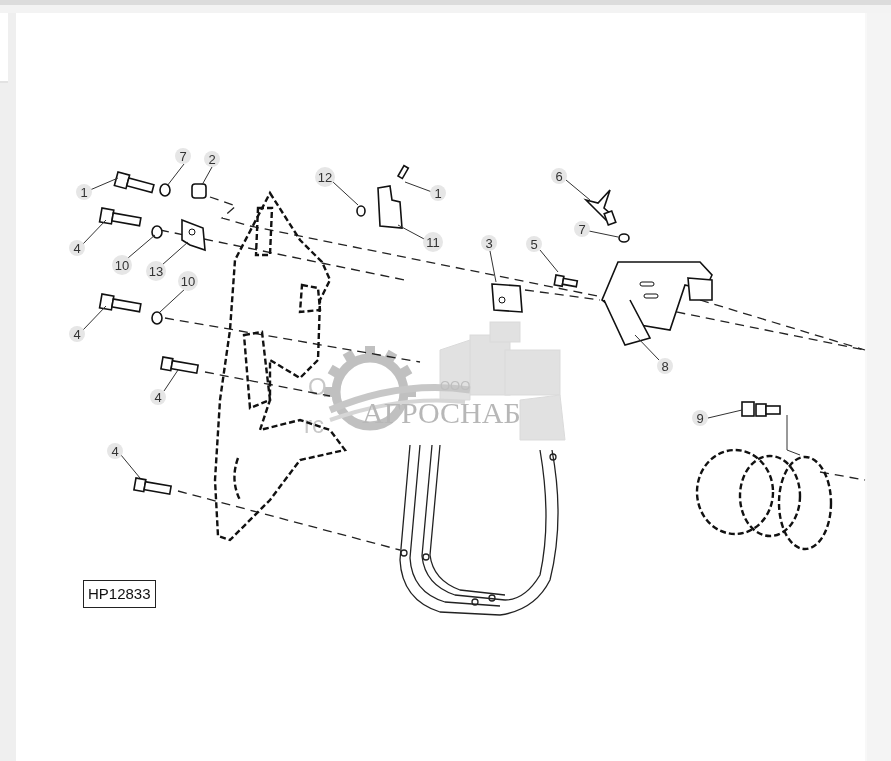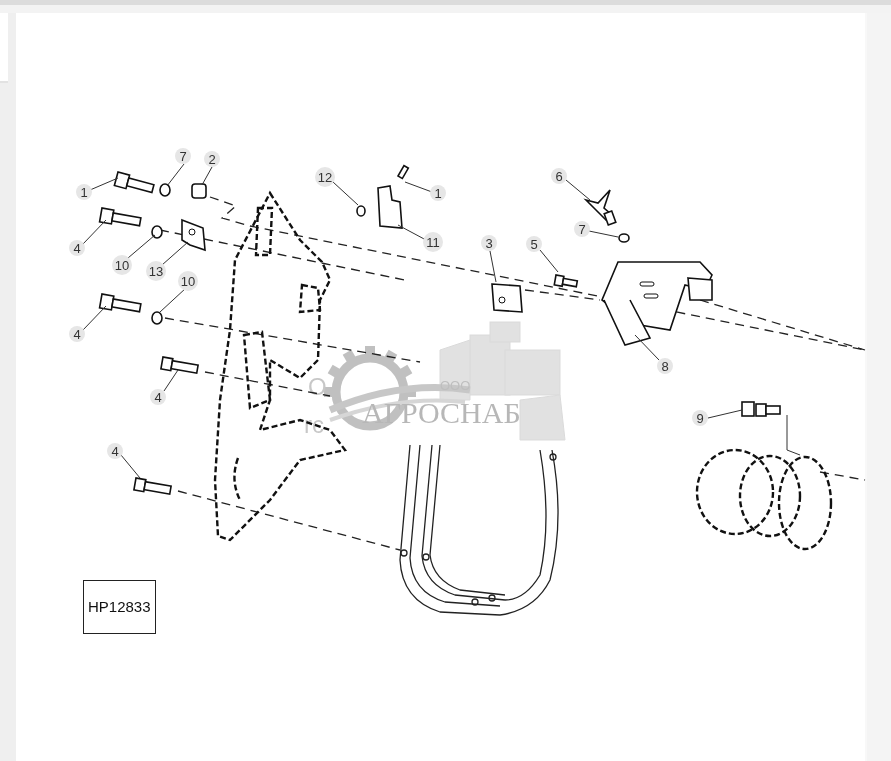--- a/index.html
+++ b/index.html
@@ -17,21 +17,21 @@
     background:#ffffff;
   }
   .right-gutter { position:absolute; left:865px; top:13px; width:26px; height:748px; background:#f4f4f4; border-left:2px solid #f8f8f8; }
   svg { position:absolute; left:0; top:0; }
   .callout-circle { fill:#e6e6e6; stroke:none; }
   .callout-text { font-family:"Liberation Sans", sans-serif; font-size:13px; fill:#333; text-anchor:middle; dominant-baseline:central; }
   .leader { stroke:#333; stroke-width:1; fill:none; }
   .dash { stroke:#222; stroke-width:1.3; stroke-dasharray:9 6; fill:none; }
   .part { stroke:#111; stroke-width:1.6; fill:#fff; }
   .part-dash { stroke:#111; stroke-width:2.4; stroke-dasharray:6 3; fill:none; }
-  .figid-box { position:absolute; left:83px; top:580px; padding:16px 4px; border:1.5px solid #222; font-size:15px; line-height:20px; color:#111; background:#fff;text-align:right; }
+  .figid-box { position:absolute; left:83px; top:580px; padding:3px 4px; border:1.5px solid #222; font-size:15px; line-height:20px; color:#111; background:#fff;text-align:right; }
   .wm-text { font-family:"Liberation Serif", serif; font-size:30px; fill:#7d7d7d; }
   .wm-ooo { font-family:"Liberation Sans", sans-serif; font-size:13px; fill:#8a8a8a; }
   .wm-o { font-family:"Liberation Sans", sans-serif; font-size:24px; fill:#9a9a9a; }
 </style>
 </head>
 <body>
 
 <div class="topbar"></div>
 <div class="topbar2"></div>
 <div class="left-panel"></div>

